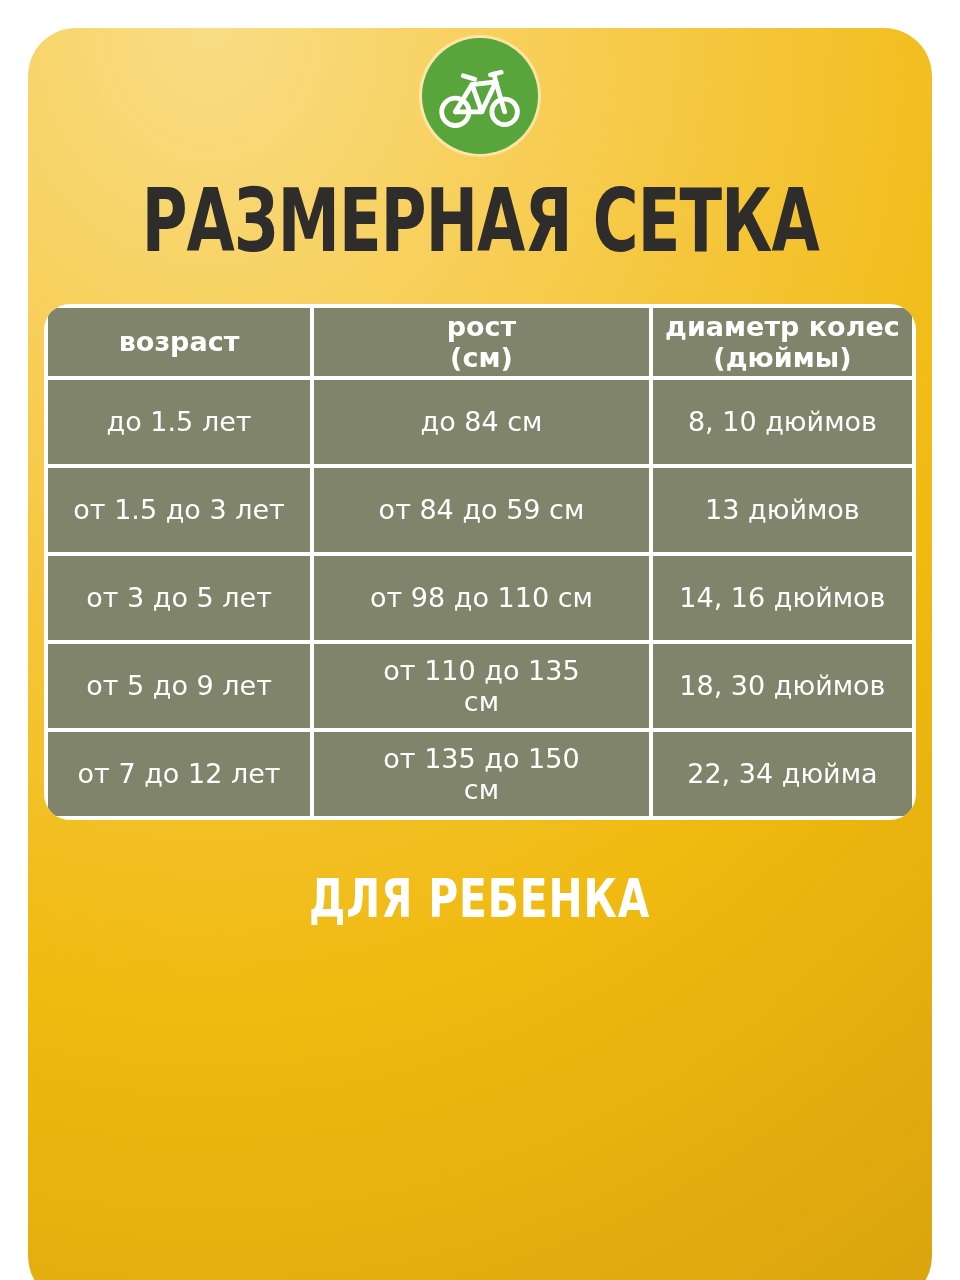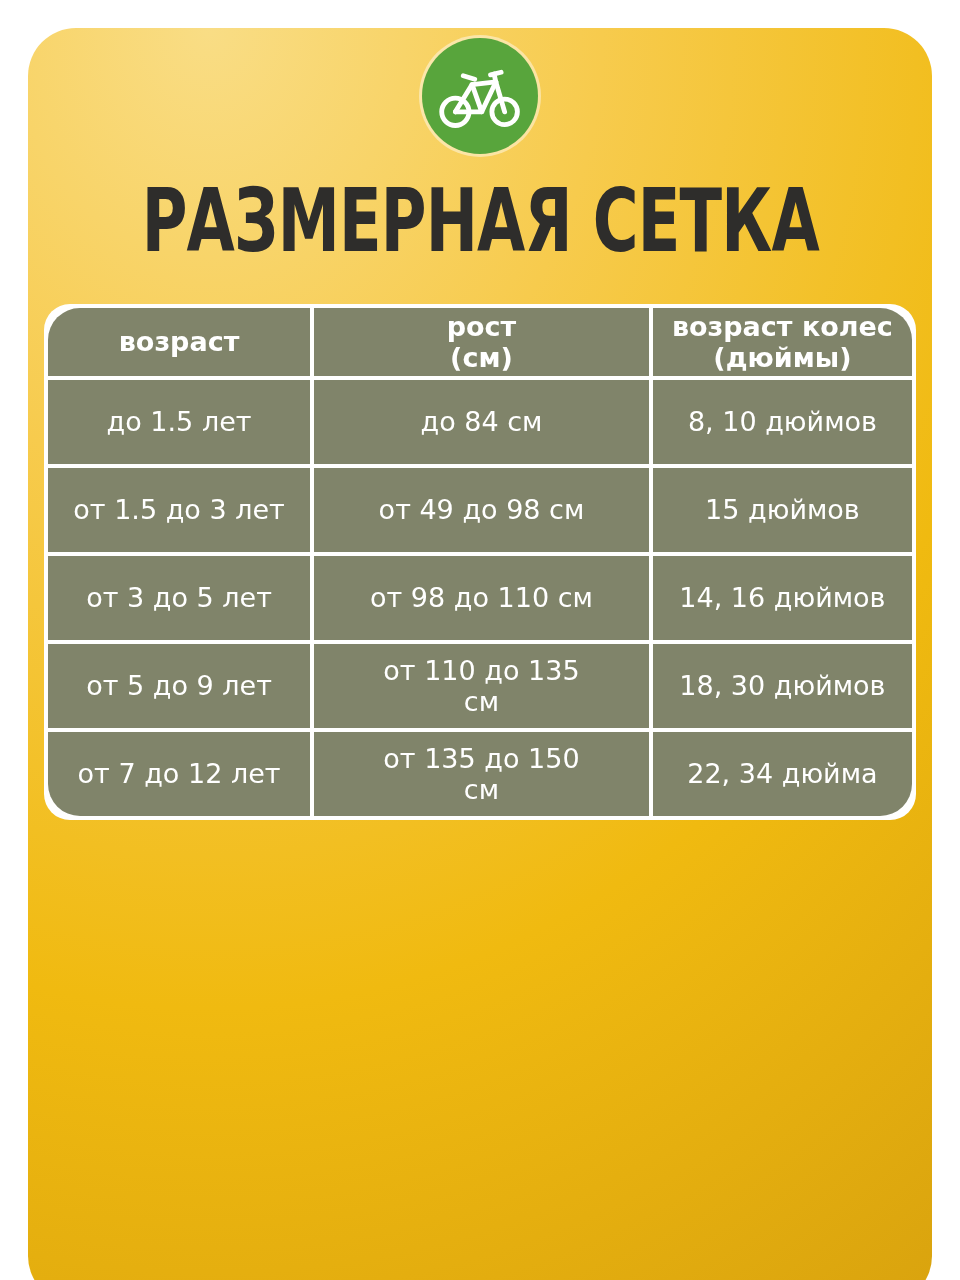--- a/index.html
+++ b/index.html
@@ -70,21 +70,21 @@
     background: #ffffff;
     border-radius: 26px;
     padding: 4px;
     overflow: hidden;
   }
   .grid {
     display: grid;
     grid-template-columns: 267fr 341fr 264fr;
     grid-template-rows: 68px repeat(5, 84px);
     gap: 4px;
-    border-radius: 32px;
+    border-radius: 7px;
     overflow: hidden;
   }
   .row { display: contents; }
   .cell {
     background: #80846a;
     color: #ffffff;
     display: flex;
     align-items: center;
     justify-content: center;
     text-align: center;
@@ -134,34 +134,34 @@
   </div>
 
 
   <div class="table-wrap">
     <div class="grid">
 
       <div class="row">
         <div class="cell header">возраст</div>
         <div class="cell header">рост
 (см)</div>
-        <div class="cell header">возраст колес
+        <div class="cell header">диаметр колес
 (дюймы)</div>
       </div>
 
       <div class="row">
         <div class="cell">до 1.5 лет</div>
         <div class="cell">до 84 см</div>
         <div class="cell">8, 10 дюймов</div>
       </div>
 
       <div class="row">
         <div class="cell">от 1.5 до 3 лет</div>
-        <div class="cell">от 49 до 98 см</div>
-        <div class="cell">15 дюймов</div>
+        <div class="cell">от 84 до 59 см</div>
+        <div class="cell">13 дюймов</div>
       </div>
 
       <div class="row">
         <div class="cell">от 3 до 5 лет</div>
         <div class="cell">от 98 до 110 см</div>
         <div class="cell">14, 16 дюймов</div>
       </div>
 
       <div class="row">
         <div class="cell">от 5 до 9 лет</div>
@@ -173,14 +173,17 @@
       <div class="row">
         <div class="cell">от 7 до 12 лет</div>
         <div class="cell">от 135 до 150
 см</div>
         <div class="cell">22, 34 дюйма</div>
       </div>
 
     </div>
   </div>
 
+  <div class="footer">
+    <span class="squeeze">ДЛЯ РЕБЕНКА</span>
+  </div>
 
 </div>
 
 </body></html>

